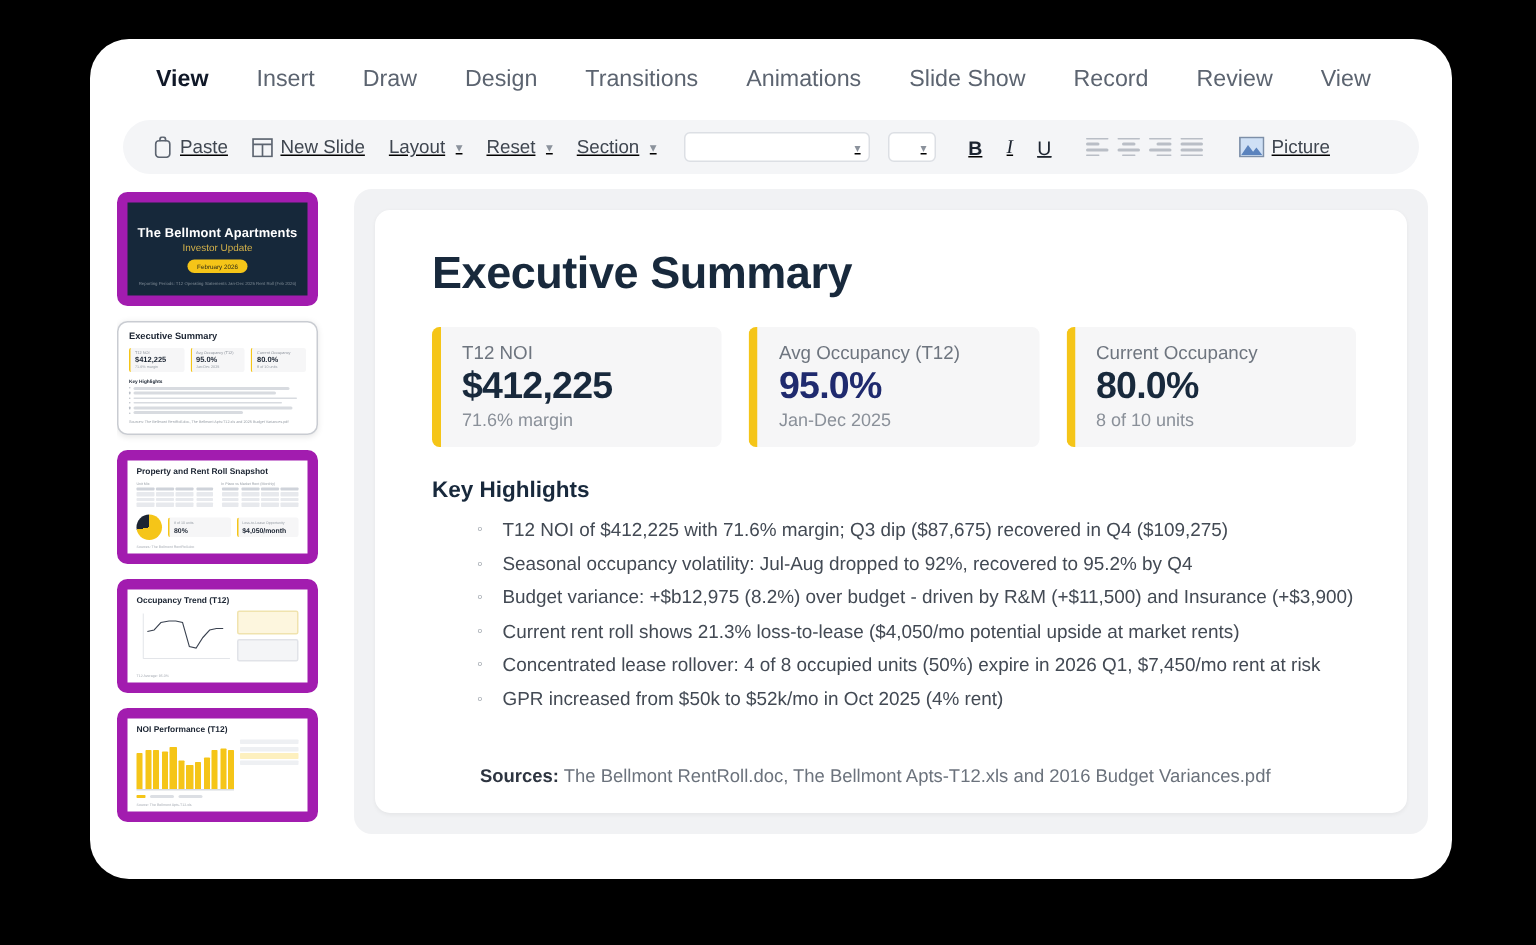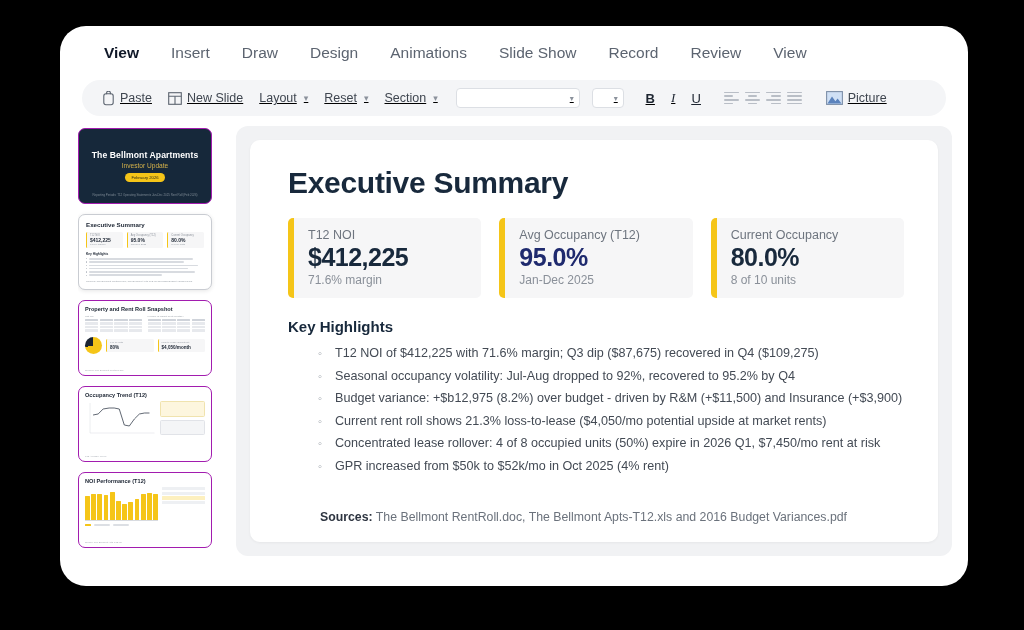--- a/index.html
+++ b/index.html
@@ -90,21 +90,21 @@
   
   .slide-panel {
     width: 148px; flex: 0 0 148px;
     display: flex; flex-direction: column; gap: 10px;
     padding-top: 2px;
     overflow: hidden;
   }
   .thumb {
     width: 134px; height: 76px;
     background: #fff;
-    border: 1px solid #a21caf;
+    border: 7px solid #a21caf;
     border-radius: 7px;
     position: relative;
     overflow: hidden;
     cursor: pointer;
     flex: 0 0 auto;
   }
   .thumb.active { border: 1.6px solid #c9ccd2; box-shadow: 0 1px 4px rgba(0,0,0,.10); }
 
   
   .t1 { background: #16283a; display:flex; flex-direction:column;
@@ -221,20 +221,21 @@
 <body>
 
 <div class="screen">
   <div class="window">
 
     <div class="ribbon-tabs">
       <div class="tab active">View</div>
       <div class="tab">Insert</div>
       <div class="tab">Draw</div>
       <div class="tab">Design</div>
+      <div class="tab">Transitions</div>
       <div class="tab">Animations</div>
       <div class="tab">Slide Show</div>
       <div class="tab">Record</div>
       <div class="tab">Review</div>
       <div class="tab">View</div>
     </div>
 
     <div class="toolbar-wrap">
       <div class="toolbar">
 

